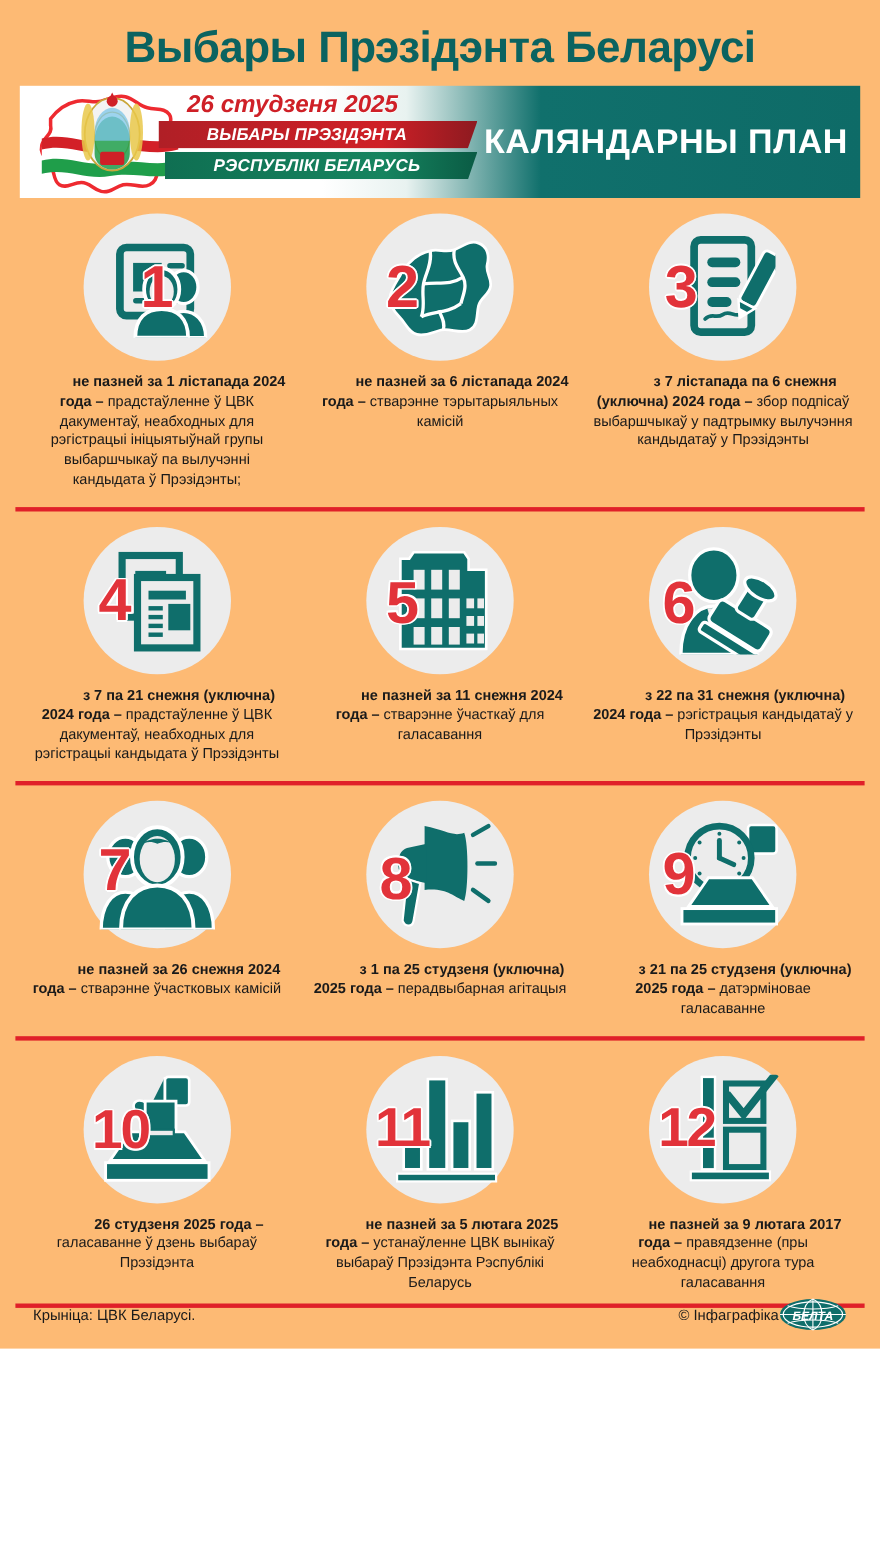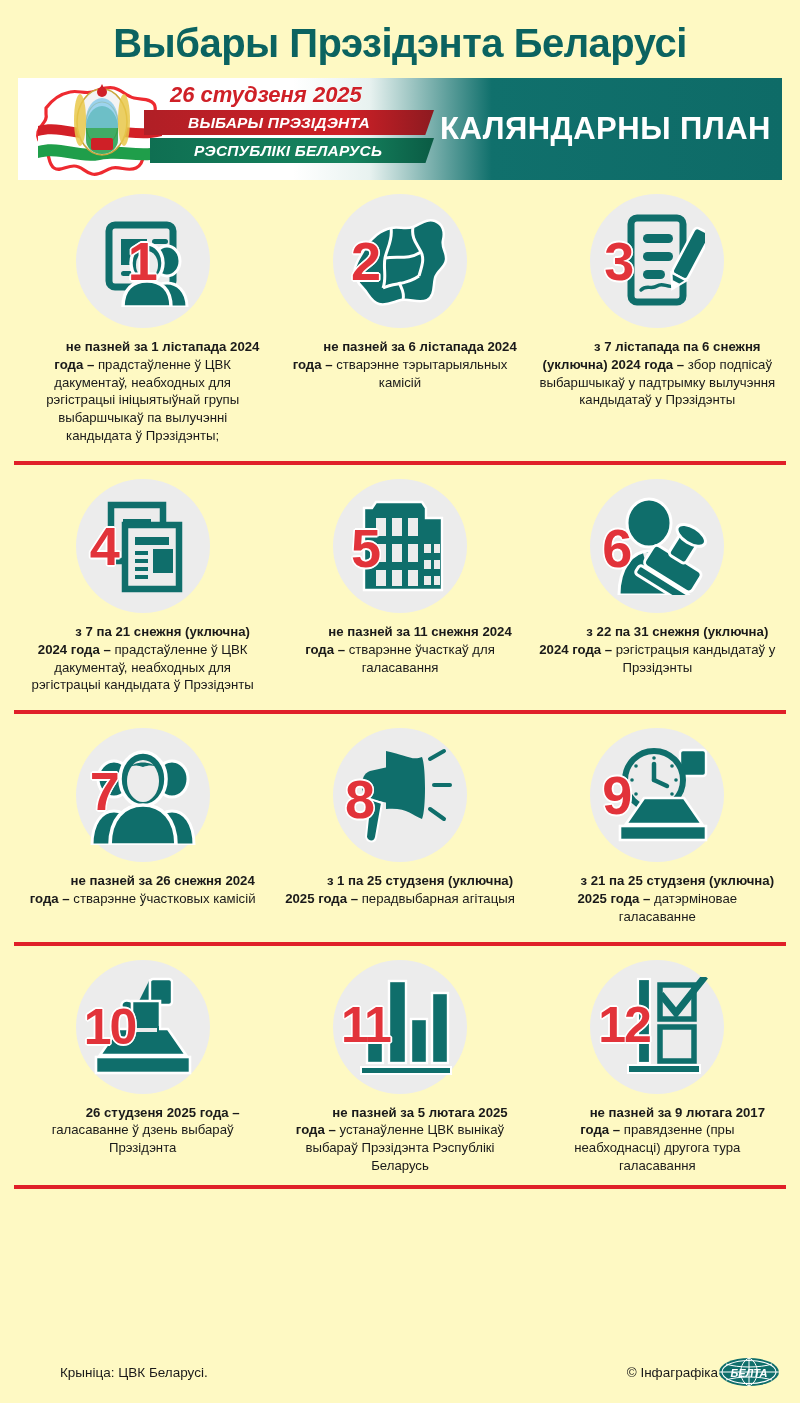--- a/index.html
+++ b/index.html
@@ -7,22 +7,22 @@
     width: 800px;
     height: 1403px;
     background: #ffffff;
     font-family: "Liberation Sans", "DejaVu Sans", sans-serif;
     overflow: hidden;
   }
 
   .page {
     position: relative;
     width: 800px;
-    height: 1403px;
-    background: #fef9c3;
+    height: 1226px;
+    background: #fdba74;
   }
 
   
   .main-title {
     text-align: center;
     font-size: 40px;
     line-height: 1.05;
     font-weight: bold;
     color: #0b6360;
     letter-spacing: -0.5px;
@@ -161,22 +161,21 @@
   }
 
   
   .footer {
     position: absolute;
     left: 0; right: 0;
     bottom: 16px;
     display: flex;
     align-items: center;
     justify-content: space-between;
-    padding: 0 20px;
-    margin-left: 40px;
+    padding: 0 30px;
   }
   .source {
     font-size: 13.5px;
     color: #1a1a1a;
   }
   .credit {
     display: flex;
     align-items: center;
     gap: 0;
     font-size: 13.5px;

